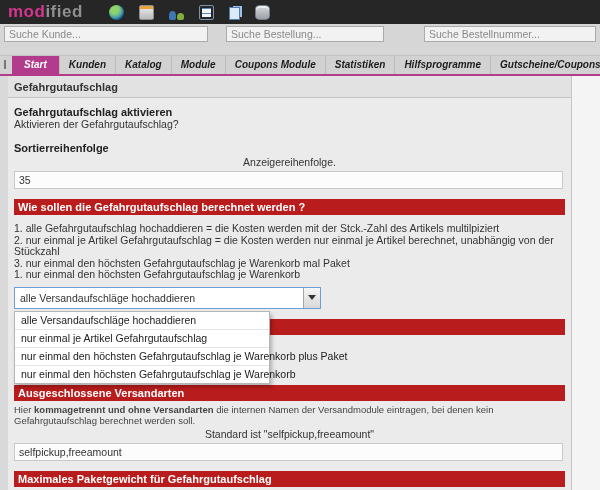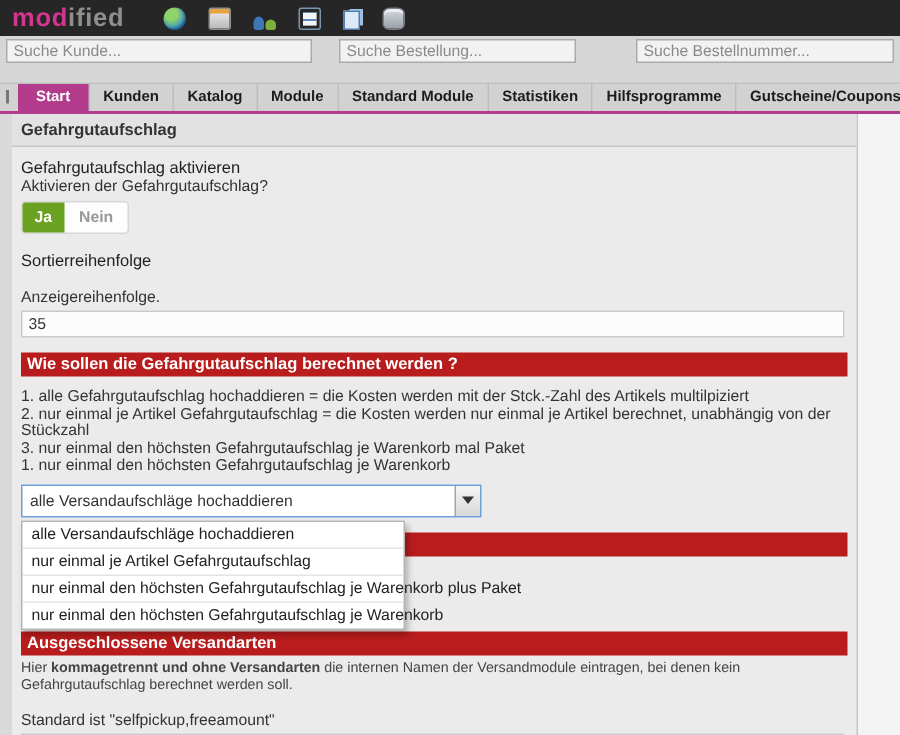--- a/index.html
+++ b/index.html
@@ -24,39 +24,39 @@
   .i-db { background:linear-gradient(#d6d9dd,#9aa0a8); border-radius:5px/4px; border:1px solid #787f88; box-shadow:inset 0 2px 0 #eceef1; }
 
   
   .searchrow { height:32px; background:#d6d6d6; position:relative; border-bottom:1px solid #c2c2c2; }
   .searchrow input { position:absolute; top:2px; height:16px; background:#f2f2f2; border:1px solid #ababab;
      font-family:inherit; font-size:10.5px; color:#555; padding:0 4px; }
   .searchrow input::placeholder { color:#8a8a8a; }
   .s1 { left:4px; width:204px; } .s2 { left:226px; width:158px; } .s3 { left:424px; width:172px; }
 
   
-  .tabbar { height:18px; background:#d2d2d2; display:flex; align-items:stretch; }
+  .tabbar { height:18px; background:#d2d2d2; display:flex; align-items:stretch;font-style:italic; }
   .flag { width:14px; height:9px; margin:4px 6px 0 4px;
      background:linear-gradient(#1a1a1a 0 33%, #cf1b1b 33% 66%, #f8c300 66% 100%); border:1px solid #777; }
   .tab { font-size:10px; font-weight:bold; color:#1c1c1c; line-height:18px; padding:0 9px;
      border-right:1px solid #bdbdbd; cursor:pointer; white-space:nowrap; }
   .tab.active { background:#b23b8c; color:#fff; padding:0 12px; }
   .accentline { height:2px; background:#b23b8c; }
 
   
   .page { display:flex; height:446px; }
   .gutter-l { width:8px; background:#d9d9d9; }
   .panel { width:564px; background:#ebebeb; border-right:1px solid #c6c6c6; }
   .gutter-r { flex:1; background:#f4f4f4; }
 
   .panel-header { height:22px; background:#e2e2e2; border-bottom:1px solid #c5c5c5;
      font-size:11px; font-weight:bold; color:#333; line-height:22px; padding-left:6px; }
   .panel-body { padding:8px 6px 0 6px; position:relative; }
 
-  .b { font-weight:normal; font-size:11px; color:#222; line-height:12px; }
+  .b { font-weight:bold; font-size:11px; color:#222; line-height:12px; }
   .t { font-size:10.5px; color:#333; line-height:12px; }
   .fine { font-size:9.5px; color:#444; line-height:11px; }
 
   .seg { margin-top:4px; display:inline-flex; border:1px solid #d7d7d7; border-radius:3px; background:#fdfdfd; }
   .seg .yes { background:#6aa121; color:#fff; font-size:10.5px; font-weight:bold; padding:4px 8px; border-radius:2px 0 0 2px; cursor:pointer; }
   .seg .no { color:#999; font-size:10.5px; font-weight:bold; padding:4px 10px; cursor:pointer; }
 
   .field { display:block; width:549px; height:18px; background:#fcfcfc; border:1px solid #c9c9c9;
      font-family:inherit; font-size:10.5px; color:#333; padding:0 4px; margin-top:3px; }
 
@@ -73,21 +73,21 @@
   .select .sel-btn { width:17px; background:linear-gradient(#f5f5f5,#d8d8d8); border-left:1px solid #a5a5a5;
      display:flex; align-items:center; justify-content:center; }
   .select .sel-btn:after { content:""; width:0; height:0; border-left:4px solid transparent;
      border-right:4px solid transparent; border-top:5px solid #333; }
   .popup { position:absolute; top:24px; left:0; width:256px; background:#fff; border:1px solid #b5b5b5;
      box-shadow:2px 3px 4px rgba(0,0,0,.25); z-index:10; }
   .popup .opt { font-size:10.5px; color:#222; padding:3px 6px; line-height:11px;
      border-bottom:1px solid #e4e4e4; cursor:pointer; white-space:nowrap; }
   .popup .opt:last-child { border-bottom:none; }
 
-  .hidden-spacer { height:40px; } .mt12 { margin-top:12px; } .mt3 { margin-top:3px; } .mt2 { margin-top:12px; }
+  .hidden-spacer { height:40px; } .mt12 { margin-top:12px; } .mt3 { margin-top:3px; } .mt2 { margin-top:2px;text-align:center; }
 </style>
 </head>
 <body>
 
 <div class="topbar">
   <div class="logo">
     <span class="p1">mod</span><span class="p2">ified</span>
   </div>
   <div class="topicons">
     <span class="ticon i-globe"></span>
@@ -104,43 +104,39 @@
   <input class="s2" placeholder="Suche Bestellung..." style="">
   <input class="s3" placeholder="Suche Bestellnummer..." style="">
 </div>
 
 <div class="tabbar">
   <span class="flag"></span>
   <span class="tab active">Start</span>
   <span class="tab">Kunden</span>
   <span class="tab">Katalog</span>
   <span class="tab">Module</span>
-  <span class="tab">Standard Module</span>
+  <span class="tab">Coupons Module</span>
   <span class="tab">Statistiken</span>
   <span class="tab">Hilfsprogramme</span>
   <span class="tab">Gutscheine/Coupons</span>
 
 </div>
 <div class="accentline"></div>
 
 <div class="page">
   <div class="gutter-l"></div>
   <div class="panel">
 
     <div class="panel-header">Gefahrgutaufschlag</div>
 
     <div class="panel-body">
 
       
       <div class="b">Gefahrgutaufschlag aktivieren</div>
       <div class="t">Aktivieren der Gefahrgutaufschlag?</div>
-      <div class="seg">
-        <span class="yes">Ja</span>
-        <span class="no">Nein</span>
-      </div>
 
       
       <div class="b mt12">Sortierreihenfolge</div>
       <div class="t mt2">Anzeigereihenfolge.</div>
       <input class="field" value="35" style="">
 
       
       <div class="greenbar">Wie sollen die Gefahrgutaufschlag berechnet werden ?</div>
       <div class="numlist">
         <div>1. alle Gefahrgutaufschlag hochaddieren = die Kosten werden mit der Stck.-Zahl des Artikels multilpiziert</div>

